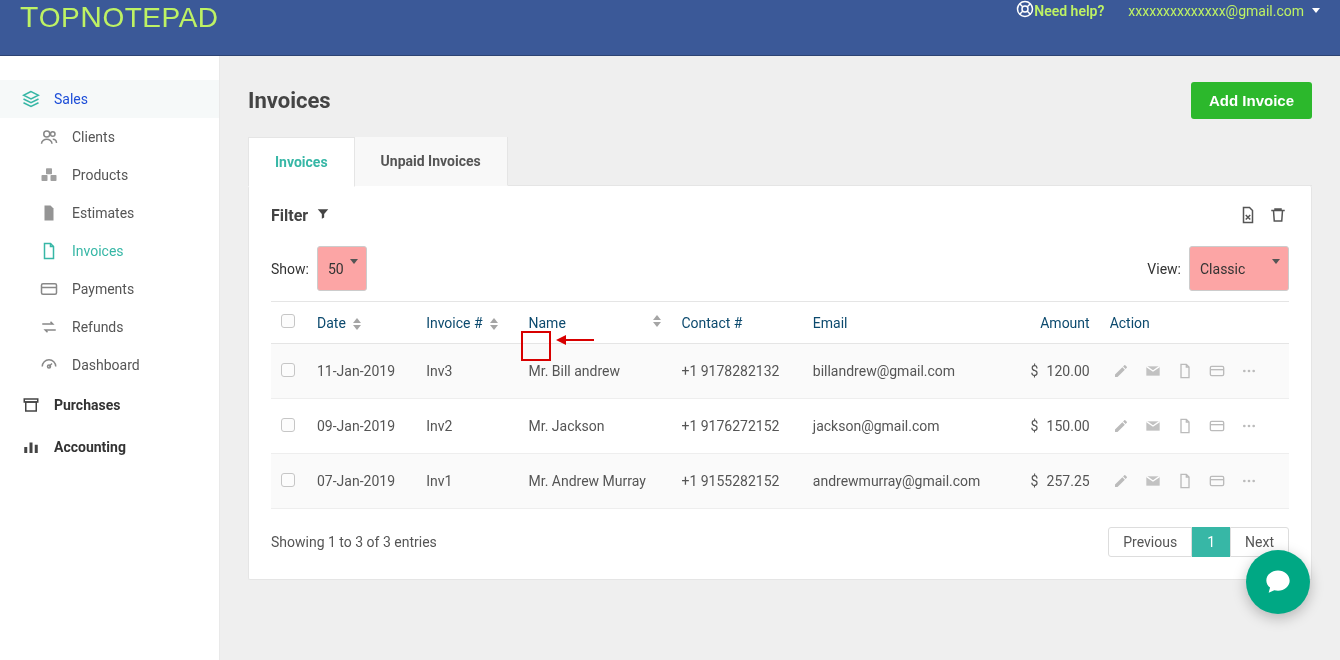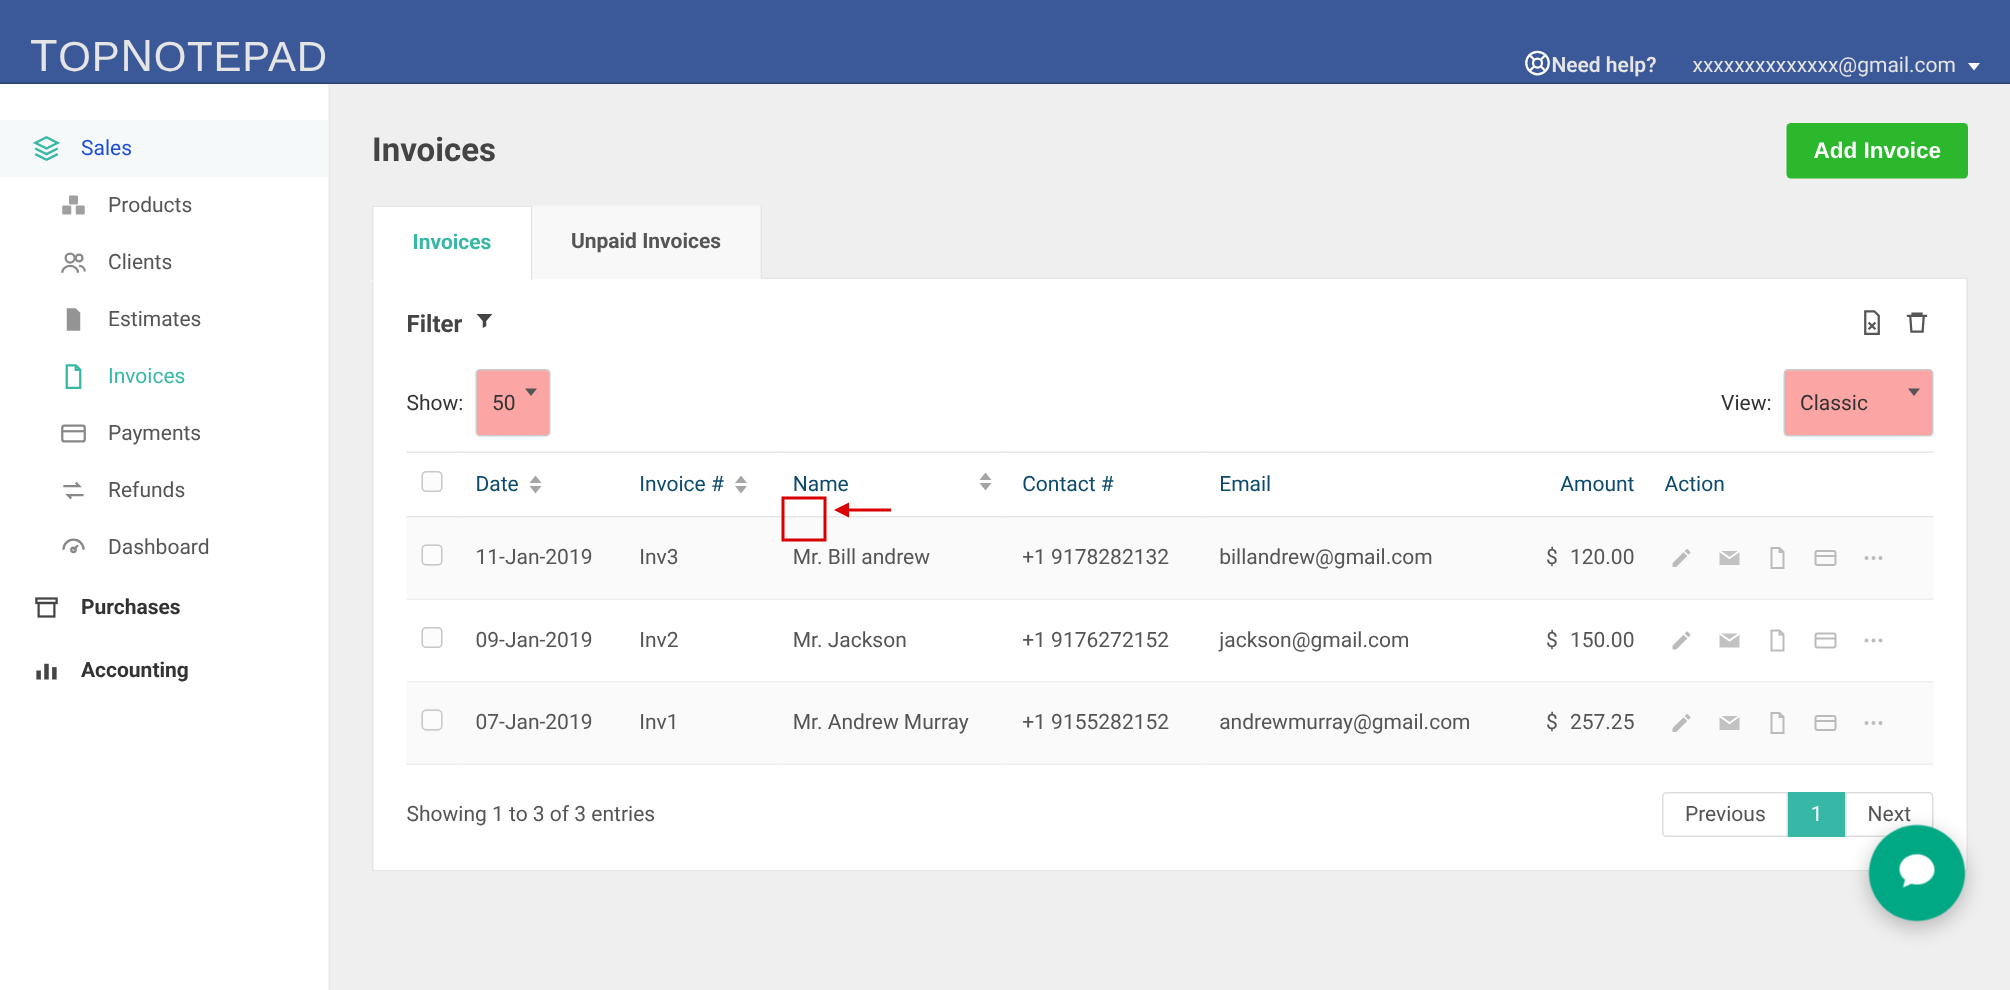--- a/index.html
+++ b/index.html
@@ -10,24 +10,24 @@
     font-size: 14px;
     width: 1340px;
     height: 660px;
     overflow: hidden;
     position: relative;
   }
 
   
   .topbar {
     background: #3b5998;
-    color: #e5e5e5;
+    color: #bef264;
     height: 56px;
     display: flex;
-    align-items: flex-end;
+    align-items: flex-start;
     padding: 0 20px;
     justify-content: space-between;
     border-bottom: 1px solid #2d4373;
   }
   .brand {
     font-family: Impact, "Arial Black", sans-serif;
     font-size: 28px;
     letter-spacing: 0.5px;
     font-weight: 500;
   }
@@ -251,39 +251,39 @@
             <polygon points="12 2 2 7 12 12 22 7 12 2"></polygon>
             <polyline points="2 12 12 17 22 12"></polyline>
             <polyline points="2 17 12 22 22 17"></polyline>
           </svg>
       </span>
       <span>Sales</span>
     </div>
 
     <div class="item sub">
       <span class="icon">
-        <svg width="18" height="18" viewBox="0 0 24 24" fill="currentColor">
-            <rect x="2" y="12" width="8" height="8" rx="1" opacity="0.8"></rect>
-            <rect x="14" y="12" width="8" height="8" rx="1" opacity="0.8"></rect>
-            <rect x="8" y="3" width="8" height="8" rx="1" opacity="0.8"></rect>
-          </svg>
-      </span>
-      <span>Products</span>
-    </div>
-
-    <div class="item sub">
-      <span class="icon">
         <svg width="18" height="18" viewBox="0 0 24 24" fill="none" stroke="currentColor" stroke-width="2">
             <circle cx="9" cy="8" r="4"></circle>
             <path d="M2 21c0-4 4-6 7-6s7 2 7 6"></path>
             <circle cx="17" cy="8" r="3"></circle>
             <path d="M22 20c0-3-2-5-5-5"></path>
           </svg>
       </span>
       <span>Clients</span>
+    </div>
+
+    <div class="item sub">
+      <span class="icon">
+        <svg width="18" height="18" viewBox="0 0 24 24" fill="currentColor">
+            <rect x="2" y="12" width="8" height="8" rx="1" opacity="0.8"></rect>
+            <rect x="14" y="12" width="8" height="8" rx="1" opacity="0.8"></rect>
+            <rect x="8" y="3" width="8" height="8" rx="1" opacity="0.8"></rect>
+          </svg>
+      </span>
+      <span>Products</span>
     </div>
 
     <div class="item sub">
       <span class="icon">
         <svg width="18" height="18" viewBox="0 0 24 24" fill="currentColor">
             <path d="M6 2h8l4 4v16H6z" opacity="0.9"></path>
           </svg>
       </span>
       <span>Estimates</span>
     </div>

